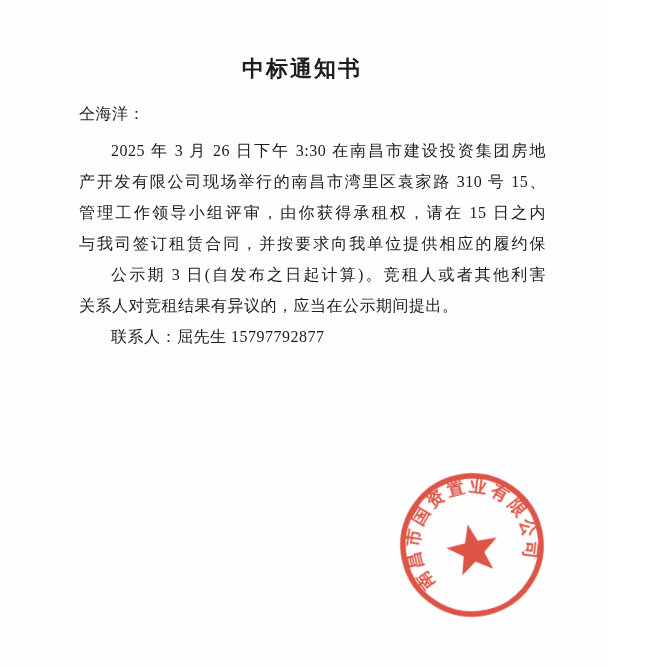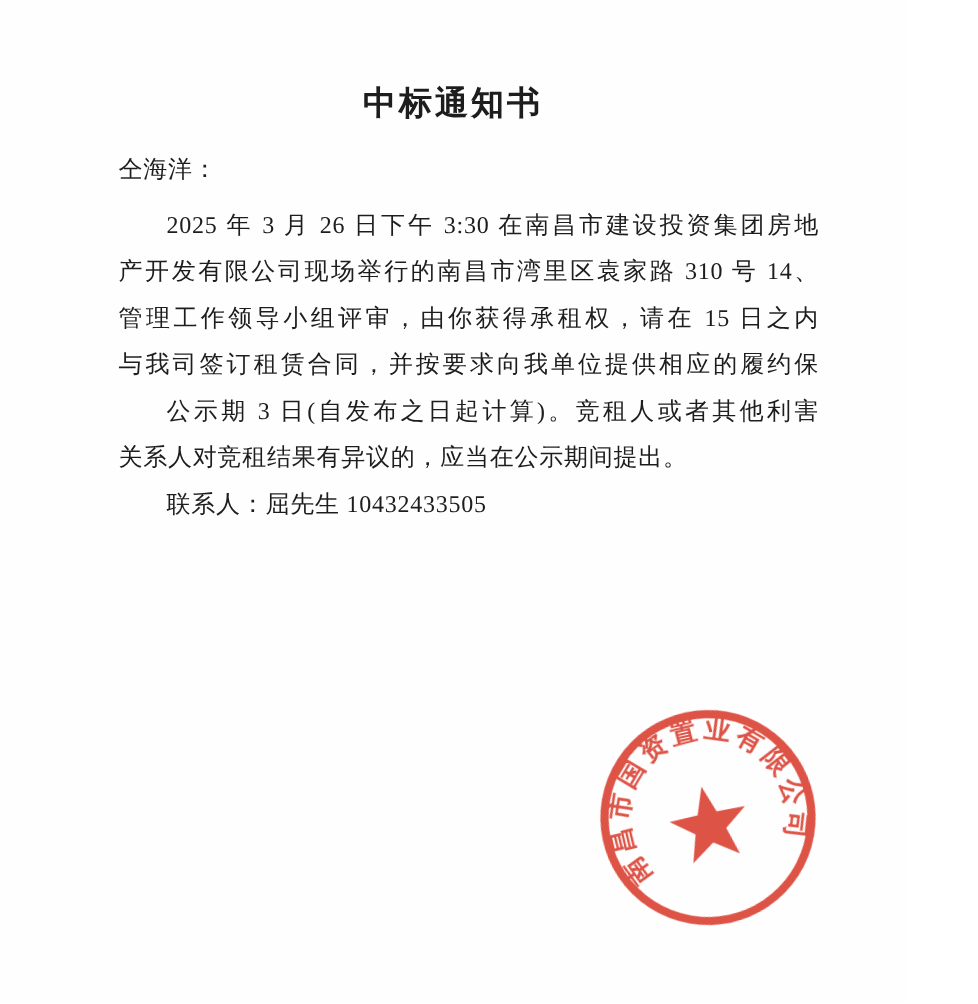--- a/index.html
+++ b/index.html
@@ -61,29 +61,29 @@
 <body>
 
 <div class="page">
 
   <div class="doc-title">中标通知书</div>
 
   <div class="body-block">
     <div class="line salutation">仝海洋：</div>
 
     <div class="line fill indent">2025 年 3 月 26 日下午 3:30 在南昌市建设投资集团房地</div>
-    <div class="line fill">产开发有限公司现场举行的南昌市湾里区袁家路 310 号 14、</div>
+    <div class="line fill">产开发有限公司现场举行的南昌市湾里区袁家路 310 号 15、</div>
     <div class="line fill">管理工作领导小组评审，由你获得承租权，请在 15 日之内</div>
     <div class="line fill">与我司签订租赁合同，并按要求向我单位提供相应的履约保</div>
 
 
     <div class="line fill indent">公示期 3 日(自发布之日起计算)。竞租人或者其他利害</div>
     <div class="line">关系人对竞租结果有异议的，应当在公示期间提出。</div>
 
-    <div class="line indent">联系人：屈先生 10432433505</div>
+    <div class="line indent">联系人：屈先生 15797792877</div>
   </div>
 
   <svg class="seal" viewBox="0 0 148 148" xmlns="http://www.w3.org/2000/svg" aria-hidden="true">
 
     <circle cx="74" cy="74" r="69" fill="none" stroke="#d93a2b" stroke-width="5.5"></circle>
 
     <defs>
       <path id="sealArc" d="M 30.6 104.4 A 53 53 0 1 1 117.4 104.4" fill="none"></path>
     </defs>
     <text fill="#d93a2b" font-size="17.5" font-weight="bold" font-family="Liberation Serif, serif" letter-spacing="3">

